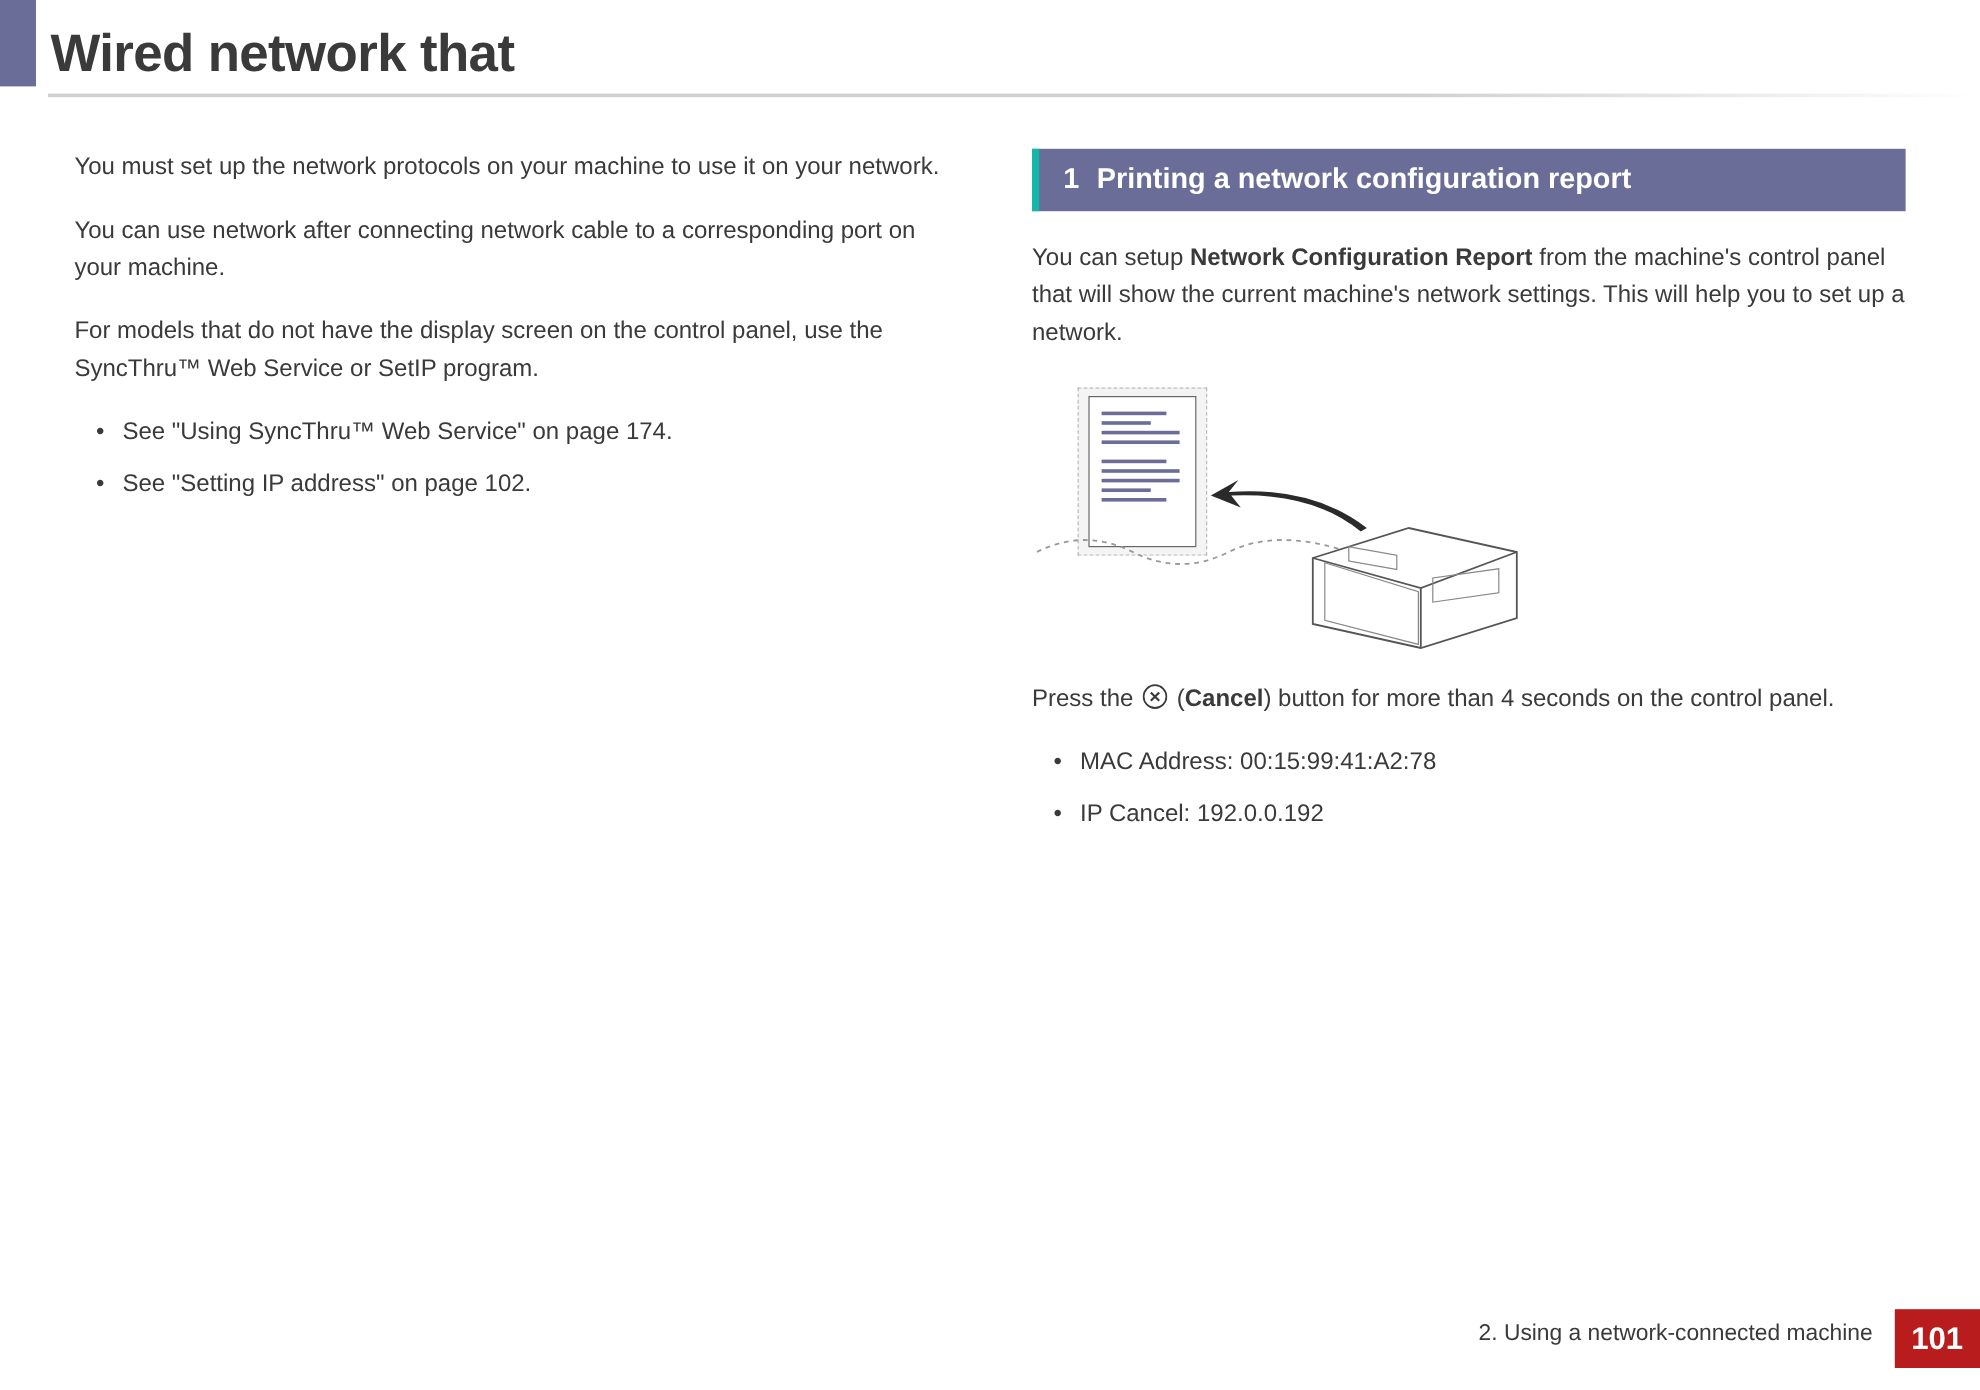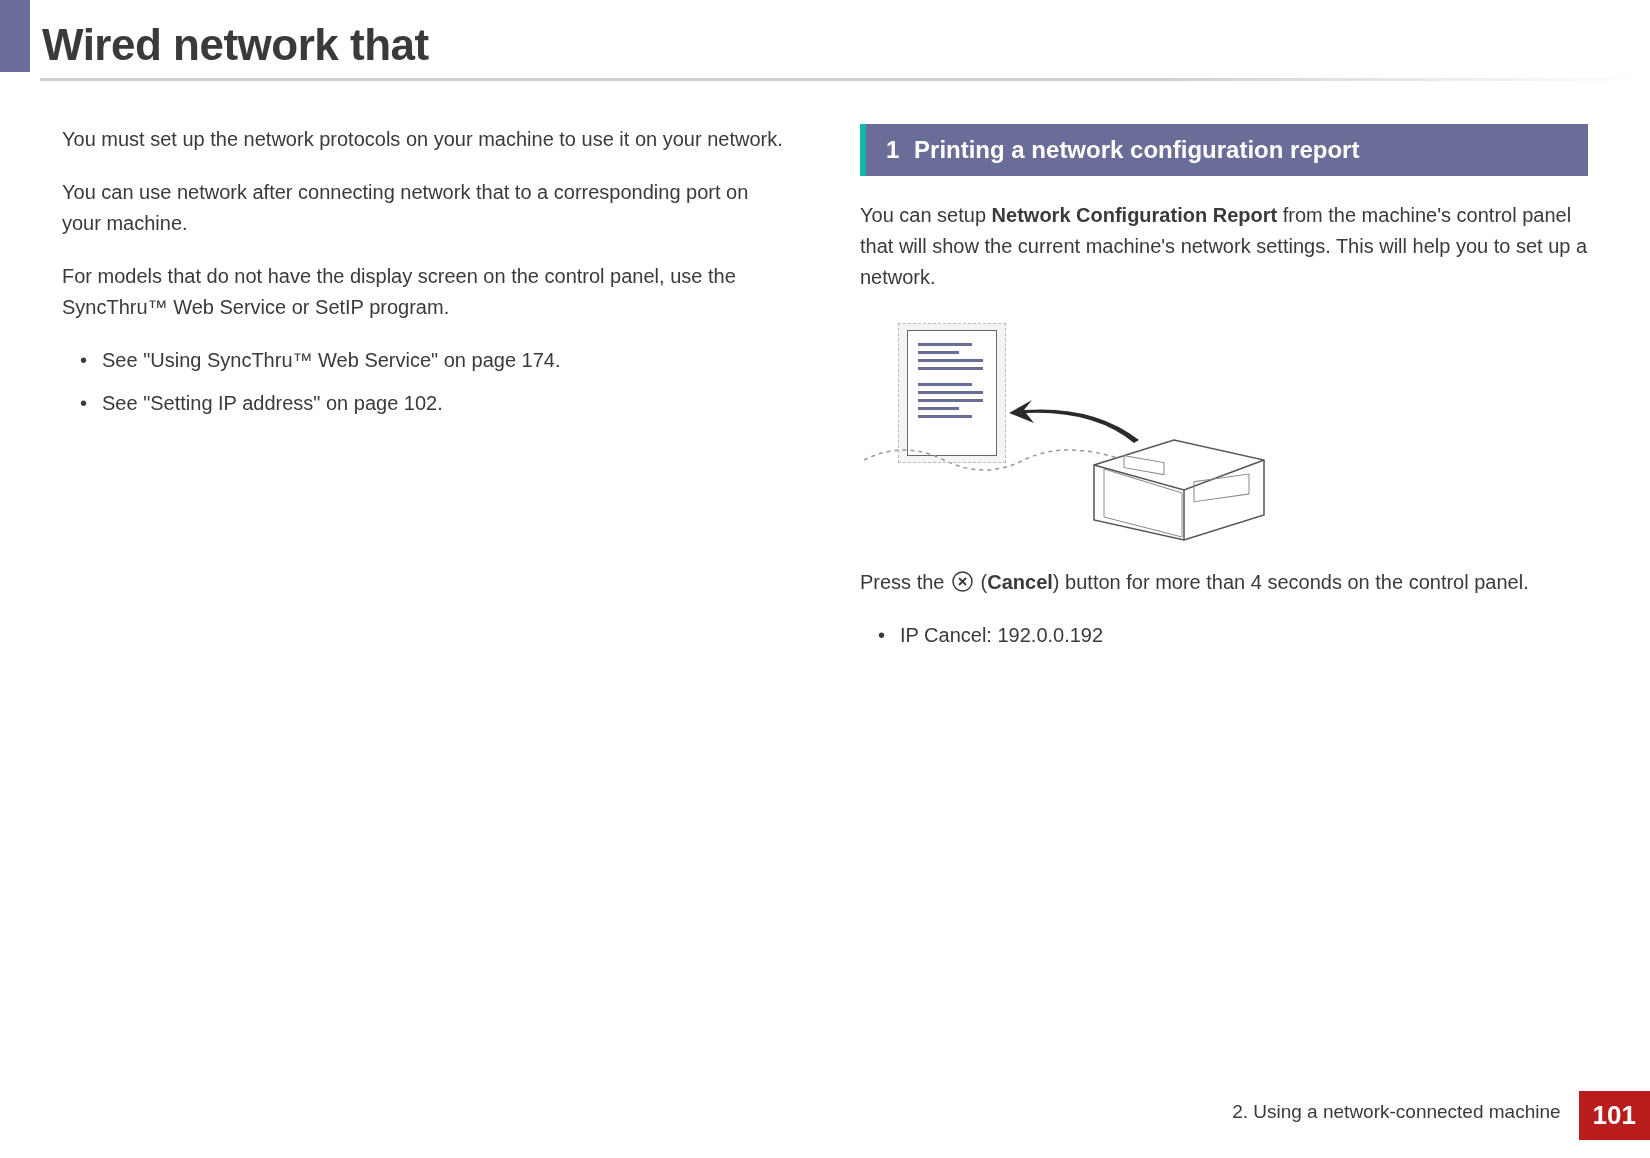--- a/index.html
+++ b/index.html
@@ -214,21 +214,21 @@
 <div class="header">
   <div class="tab-accent"></div>
   <h1 class="page-title">Wired network that</h1>
   <div class="title-underline"></div>
 </div>
 
 <div class="content">
 
   <div class="column col-left">
     <p class="para">You must set up the network protocols on your machine to use it on your network.</p>
-    <p class="para">You can use network after connecting network that to a corresponding port on your machine.</p>
+    <p class="para">You can use network after connecting network cable to a corresponding port on your machine.</p>
     <p class="para">For models that do not have the display screen on the control panel, use the SyncThru™ Web Service or SetIP program.</p>
     <ul class="bullet-list">
       <li>See "Using SyncThru™ Web Service" on page 174.</li>
       <li>See "Setting IP address" on page 102.</li>
     </ul>
   </div>
 
   <div class="column col-right">
     <div class="section-banner">
       <span class="section-number">1</span>
@@ -278,20 +278,21 @@
           <circle cx="10.5" cy="10.5" r="9.5" fill="none" stroke="#3a3a3a" stroke-width="1.5"></circle>
           <path d="M 7 7 L 14 14 M 14 7 L 7 14" stroke="#3a3a3a" stroke-width="1.8"></path>
         </svg>
       </span>
       (<span class="bold">Cancel</span><span>) button for more than 4 seconds on the control panel.</span>
     </p>
 
 
 
     <ul class="bullet-list">
+      <li>MAC Address: 00:15:99:41:A2:78</li>
       <li>IP Cancel: 192.0.0.192</li>
     </ul>
 
   </div>
 
 </div>
 
 <div class="footer">
   <div class="footer-text">2.  Using a network-connected machine</div>
   <div class="footer-page">101</div>

